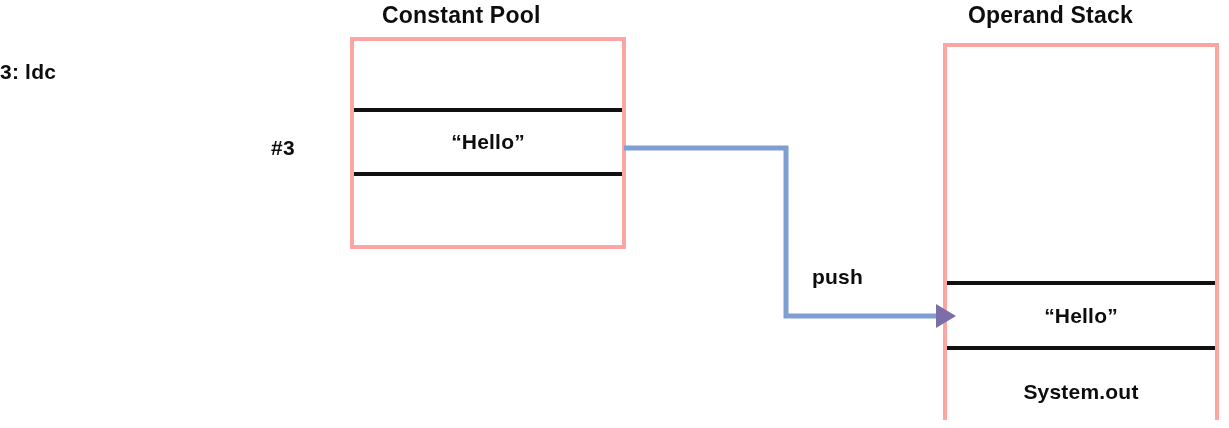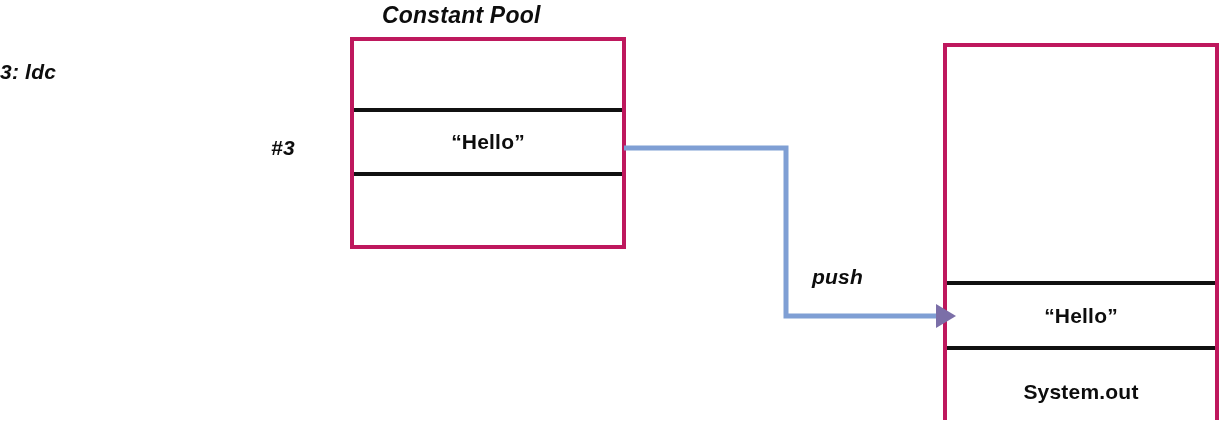--- a/index.html
+++ b/index.html
@@ -18,21 +18,20 @@
     overflow: hidden;
   }
 
   
   .label {
     position: absolute;
     font-weight: bold;
     color: #0d0d0d;
     white-space: nowrap;
     letter-spacing: 0.2px;
-    font-style: italic;
   }
   #instr-label {
     left: 0;
     top: 60px;
     font-size: 21px;
   }
   #cp-index-label {
     left: 271px;
     top: 136px;
     font-size: 21px;
@@ -50,21 +49,21 @@
   #push-label {
     left: 812px;
     top: 265px;
     font-size: 21px;
   }
 
   
   .stack-box {
     position: absolute;
     box-sizing: border-box;
-    border: 4px solid #be185d;
+    border: 4px solid #fca5a5;
     background: #ffffff;
   }
   .stack-row {
     box-sizing: border-box;
     display: flex;
     align-items: center;
     justify-content: center;
     background: #ffffff;
     font-weight: bold;
     color: #0d0d0d;
@@ -111,20 +110,21 @@
 <body>
 
 <div id="canvas">
 
   <div class="label" id="instr-label">3: ldc</div>
 
   <div class="label" id="cp-index-label">#3</div>
 
   <div class="label" id="cp-title">Constant Pool</div>
 
+  <div class="label" id="os-title">Operand Stack</div>
 
   <div class="stack-box" id="constant-pool">
     <div class="stack-row r0 row-divider-below"></div>
     <div class="stack-row r1 row-divider-below">“Hello”</div>
     <div class="stack-row r2"></div>
   </div>
 
   <div class="stack-box" id="operand-stack">
     <div class="stack-row r0 row-divider-below"></div>
     <div class="stack-row r1 row-divider-below">“Hello”</div>

